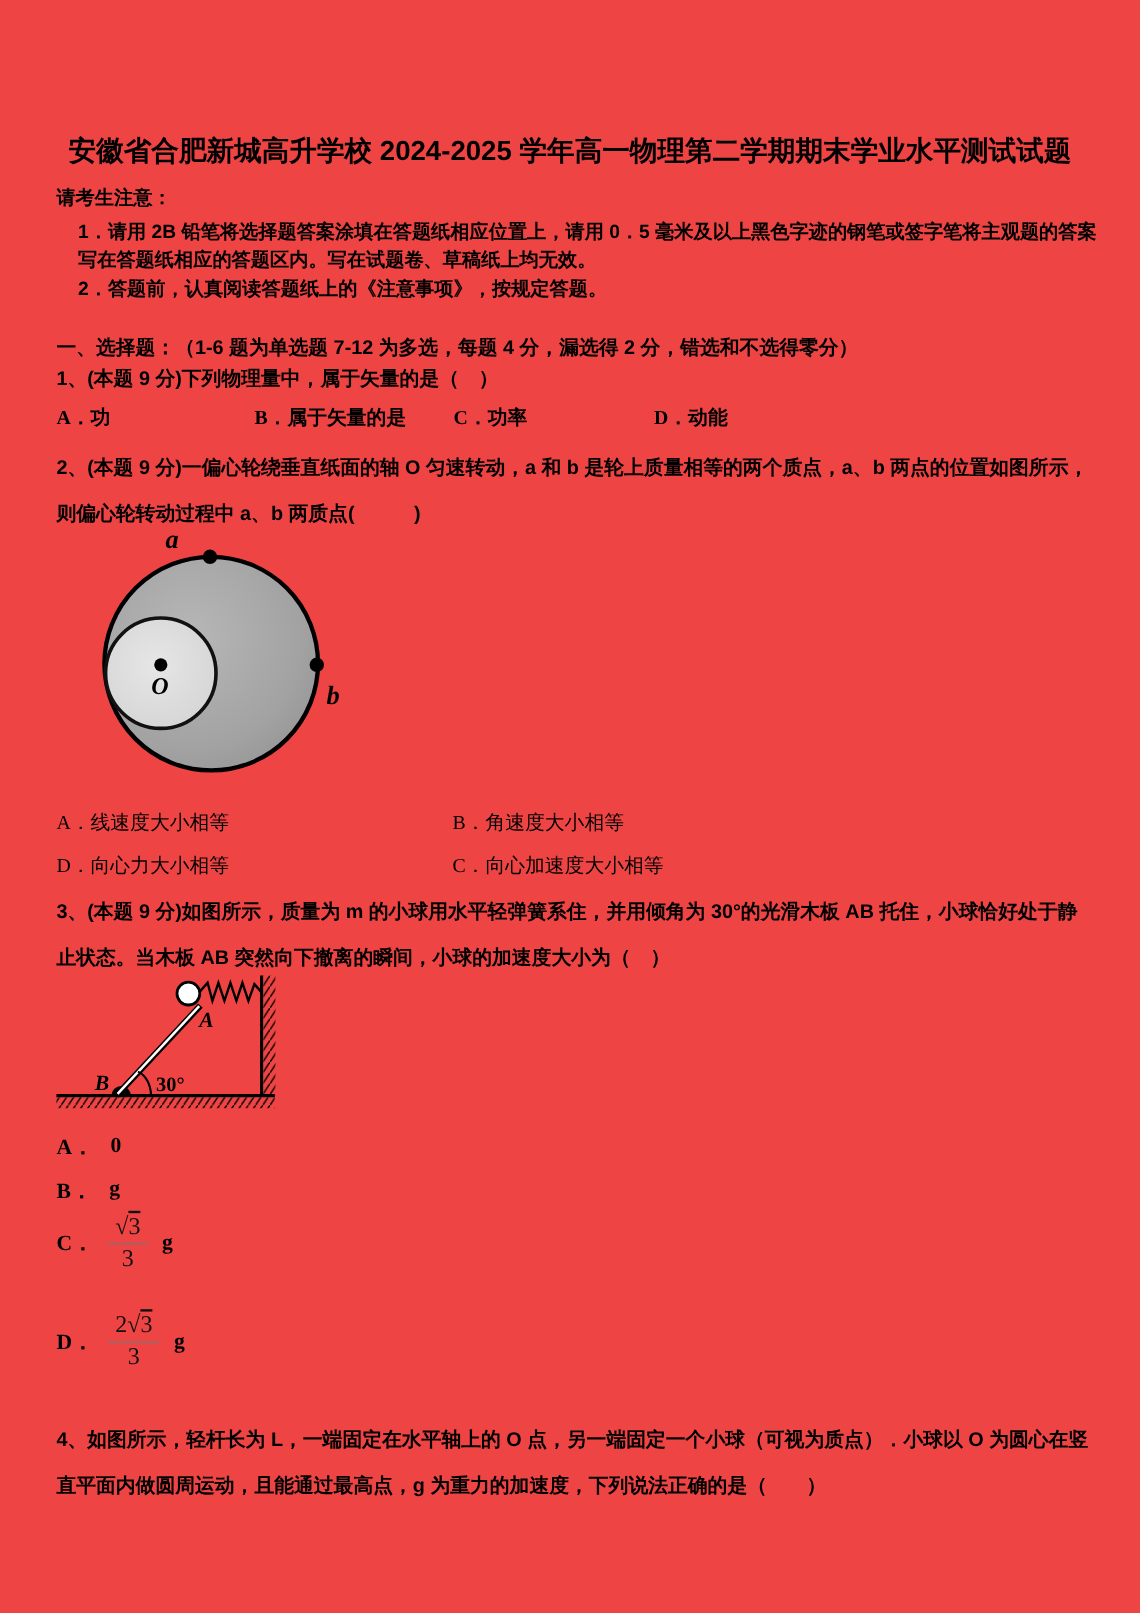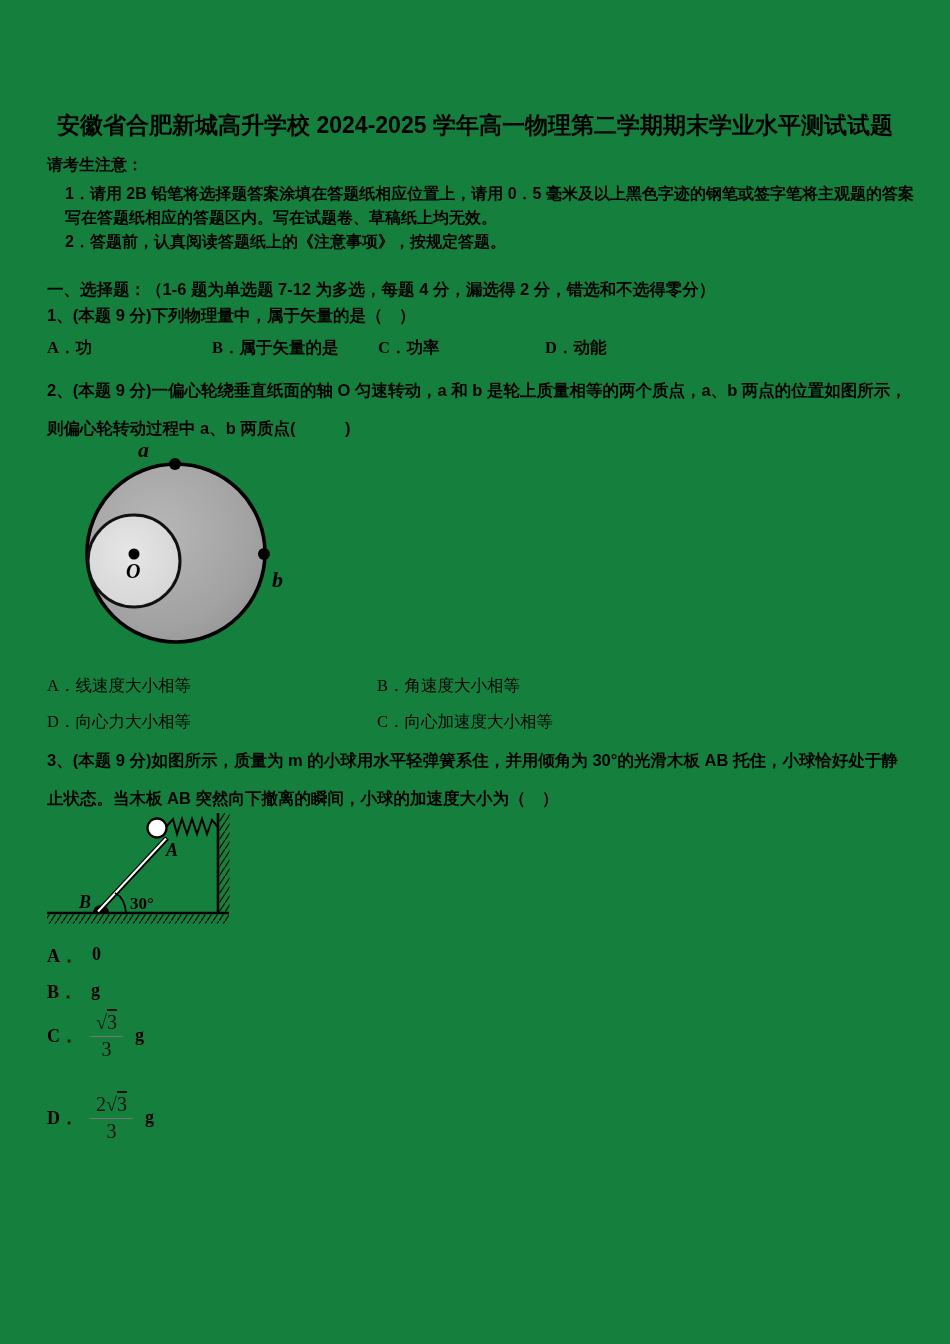--- a/index.html
+++ b/index.html
@@ -1,19 +1,19 @@
 <!DOCTYPE html>
 <html><head>
 <meta charset="utf-8">
 <style>
   html,body{margin:0;padding:0;background:#ffffff;}
   .page{
     position:relative;
     width:950px;height:1344px;
-    background:#15803d;
+    background:#ef4444;
     color:#000;
     font-family:"Liberation Sans","DejaVu Sans",sans-serif;
     overflow:hidden;
   }
   .abs{position:absolute;}
   .doc-title{
     top:110px;left:0;width:950px;
     text-align:center;
     font-size:23px;font-weight:700;
     letter-spacing:0px;
@@ -155,14 +155,15 @@
   </div>
   <div class="abs opt-frac oD">
     <span class="flabel">D．</span>
     <span class="frac">
       <span class="num"><span>2</span><span>√</span><span class="ov">3</span></span>
       <span class="den">3</span>
     </span>
     <span class="fsuffix">g</span>
   </div>
 
+  <div class="abs stem q4-stem">4、如图所示，轻杆长为 L，一端固定在水平轴上的 O 点，另一端固定一个小球（可视为质点）．小球以 O 为圆心在竖直平面内做圆周运动，且能通过最高点，g 为重力的加速度，下列说法正确的是（　　）</div>
 
 </div>
 
 </body></html>

